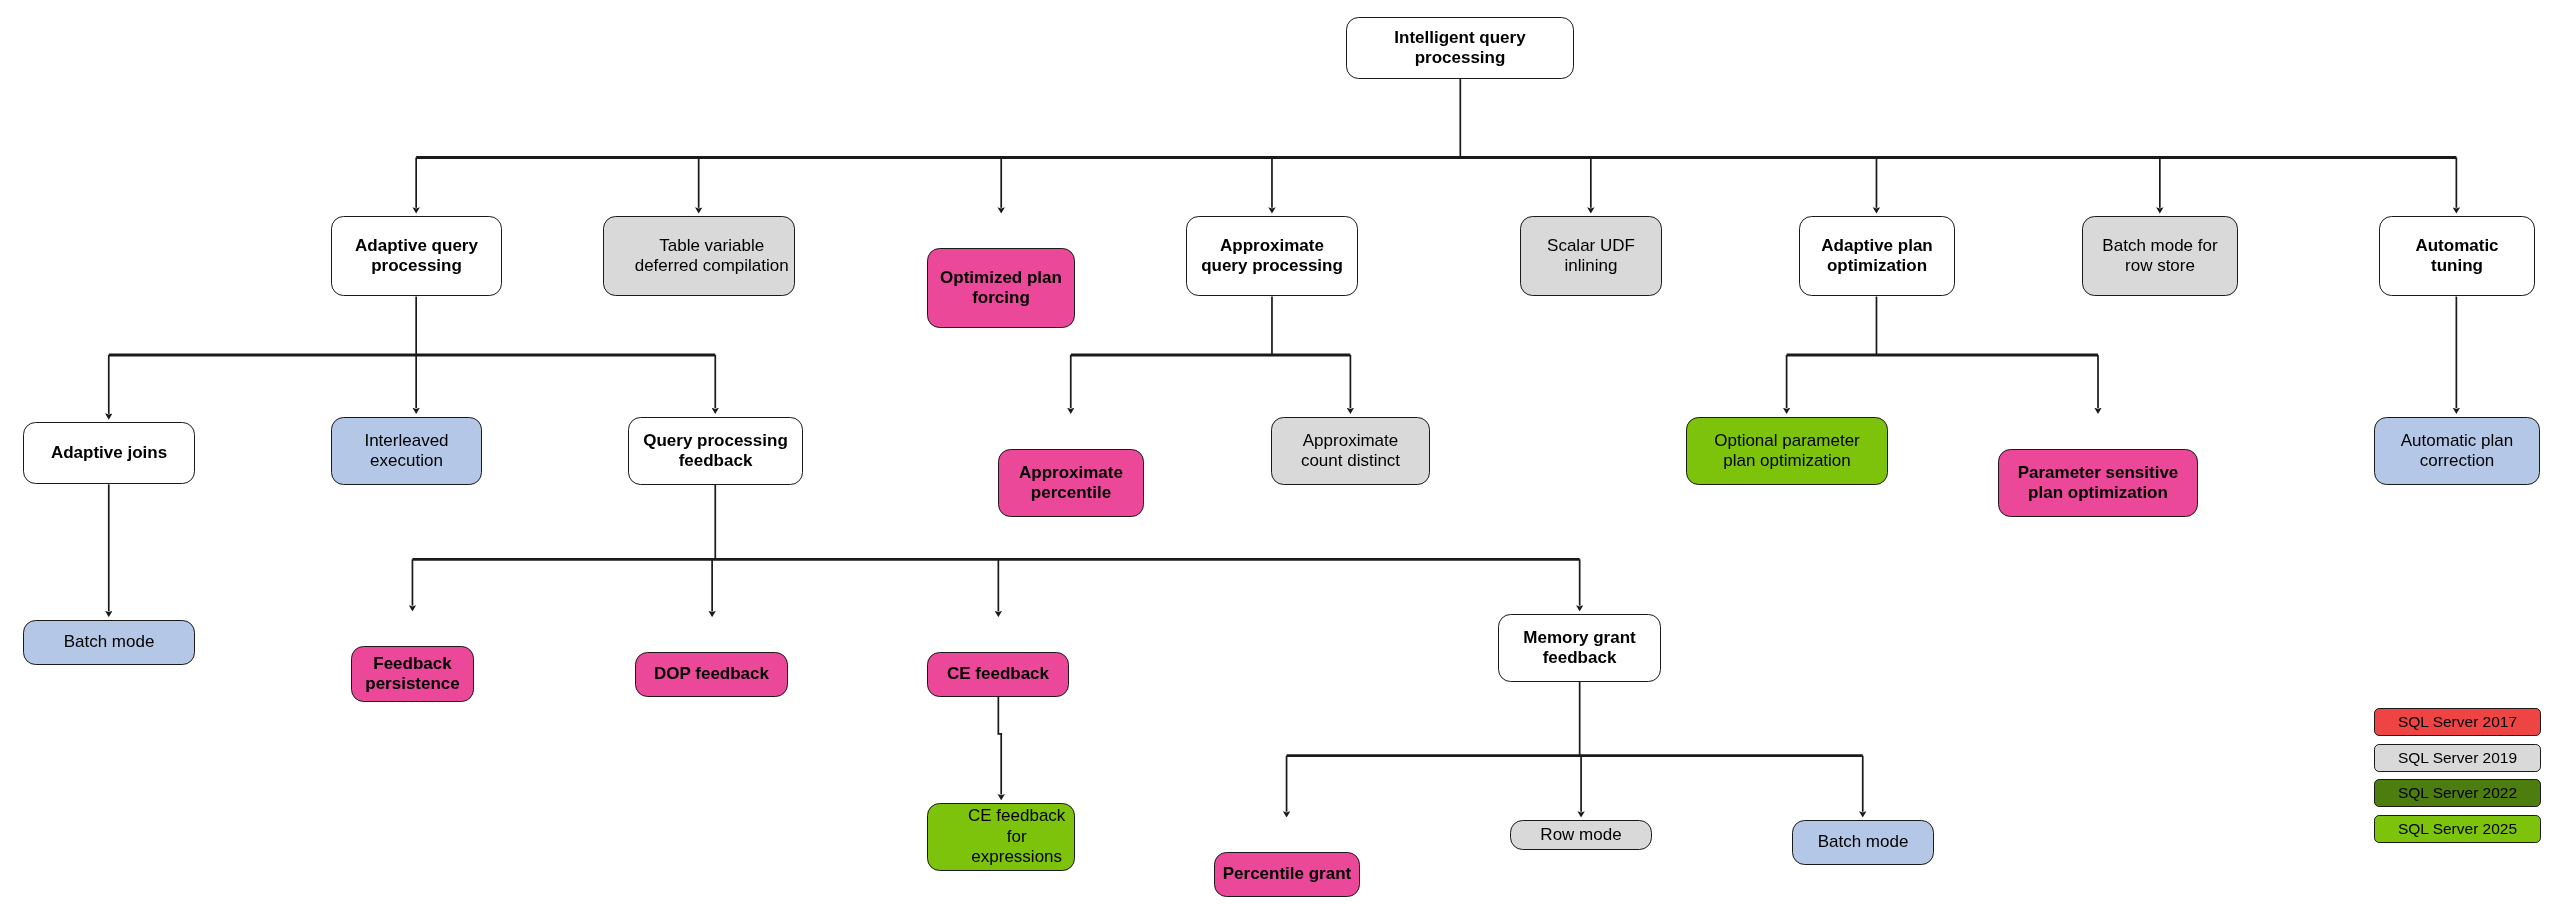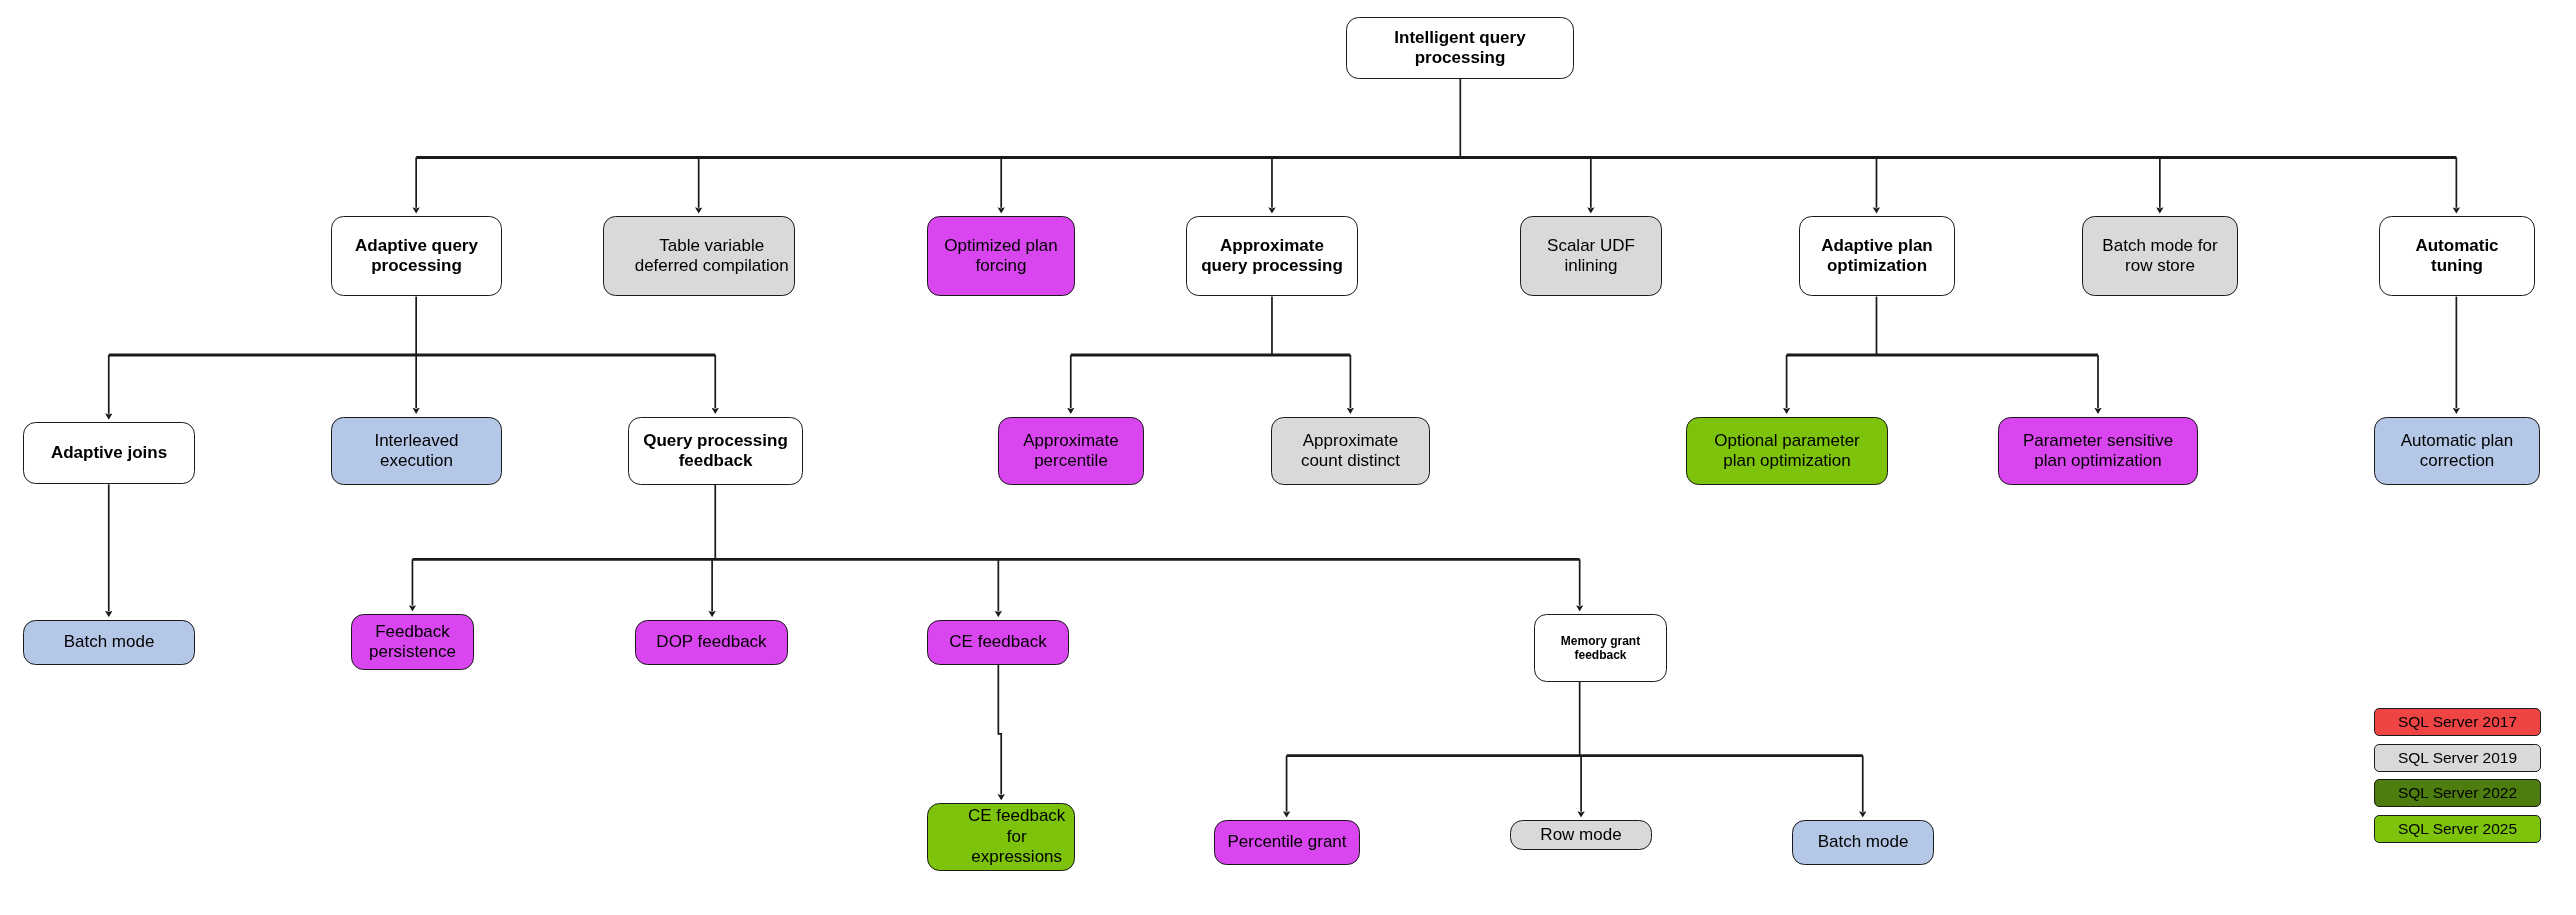--- a/index.html
+++ b/index.html
@@ -6,21 +6,21 @@
   body{font-family:"Liberation Sans",sans-serif;}
   #stage{position:relative;width:2576px;height:916px;background:#fff;overflow:hidden;}
   #wires{position:absolute;left:0;top:0;width:2576px;height:916px;}
   .node{position:absolute;box-sizing:border-box;border:1.7px solid #1a1a1a;border-radius:12.6px;
         display:flex;align-items:center;justify-content:center;text-align:center;
         line-height:1.2;color:#000;padding:2.3px 4.6px;}
   .node span{display:block;white-space:pre-line;}
   .f-white{background:#ffffff;font-weight:bold;}
   .f-gray{background:#d9d9d9;font-weight:normal;}
   .f-blue{background:#b4c7e7;font-weight:normal;}
-  .f-orange{background:#d946ef;font-weight:normal;}
+  .f-orange{background:#ec4899;font-weight:bold;margin-top:32px;}
   .f-green{background:#7dc30c;font-weight:normal;}
   .legend-item{position:absolute;box-sizing:border-box;border:1.1px solid #1a1a1a;border-radius:5.2px;
      display:flex;align-items:center;justify-content:center;font-size:15.5px;color:#000;}
 </style>
 </head>
 <body>
 
 <div id="stage">
   <svg id="wires" viewBox="0 0 4500 1600">
     <defs>
@@ -101,21 +101,21 @@
         <span>Batch mode for
 row store</span>
       </div>
       <div class="node f-white" style="left: 2379px; top: 216px; width: 156px; height: 80px; font-size: 17px;">
         <span>Automatic
 tuning</span>
       </div>
       <div class="node f-white" style="left: 23px; top: 422px; width: 172px; height: 62px; font-size: 17px;">
         <span>Adaptive joins</span>
       </div>
-      <div class="node f-blue" style="left: 331px; top: 417px; width: 171px; height: 68px; font-size: 17px;">
+      <div class="node f-blue" style="left: 331px; top: 417px; width: 151px; height: 68px; font-size: 17px;">
         <span>Interleaved
 execution</span>
       </div>
       <div class="node f-white" style="left: 628px; top: 417px; width: 175px; height: 68px; font-size: 17px;">
         <span>Query processing
 feedback</span>
       </div>
       <div class="node f-orange" style="left: 998px; top: 417px; width: 146px; height: 68px; font-size: 17px;">
         <span>Approximate
 percentile</span>
@@ -142,21 +142,21 @@
       <div class="node f-orange" style="left: 351px; top: 614px; width: 123px; height: 56px; font-size: 17px;">
         <span>Feedback
 persistence</span>
       </div>
       <div class="node f-orange" style="left: 635px; top: 620px; width: 153px; height: 45px; font-size: 17px;">
         <span>DOP feedback</span>
       </div>
       <div class="node f-orange" style="left: 927px; top: 620px; width: 142px; height: 45px; font-size: 17px;">
         <span>CE feedback</span>
       </div>
-      <div class="node f-white" style="left: 1498px; top: 614px; width: 133px; height: 68px; font-size: 12px; margin-left: 36px;">
+      <div class="node f-white" style="left: 1498px; top: 614px; width: 163px; height: 68px; font-size: 17px;">
         <span>Memory grant
 feedback</span>
       </div>
       <div class="node f-green" style="left: 927px; top: 803px; width: 148px; height: 68px; font-size: 17px; padding-left: 36px;">
         <span>CE feedback for
 expressions</span>
       </div>
       <div class="node f-orange" style="left: 1214px; top: 820px; width: 146px; height: 45px; font-size: 17px;">
         <span>Percentile grant</span>
       </div>

